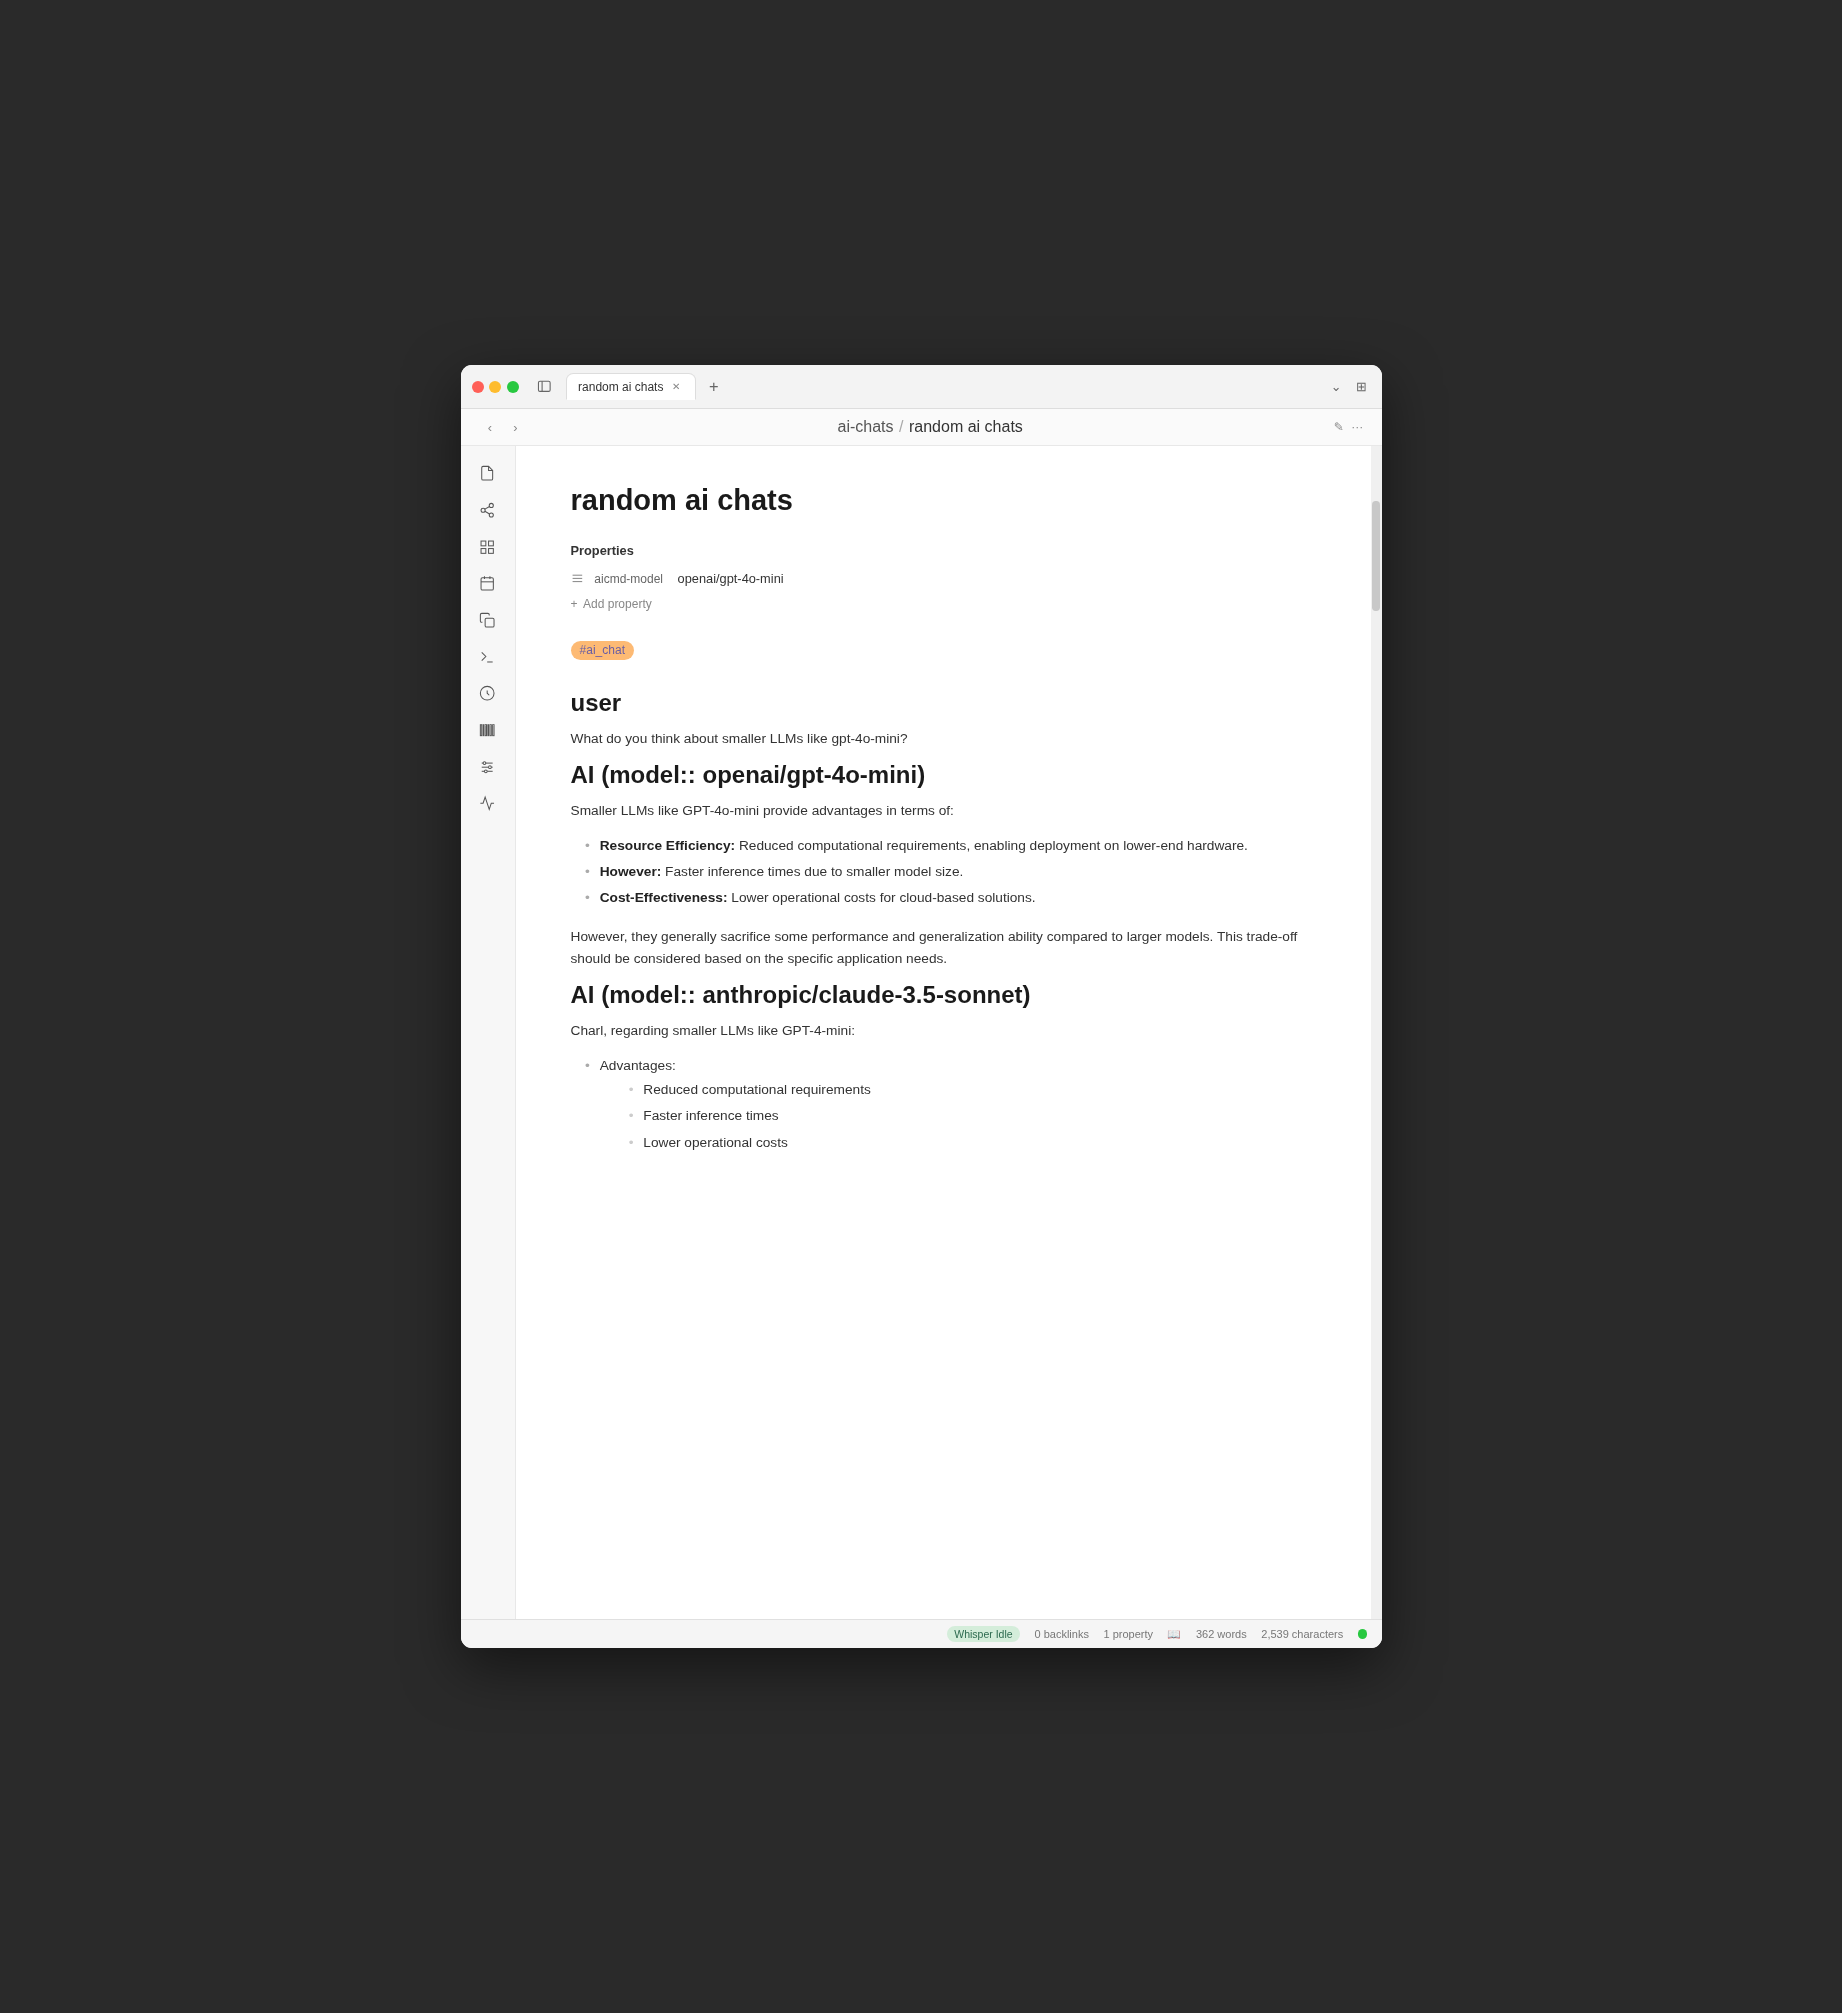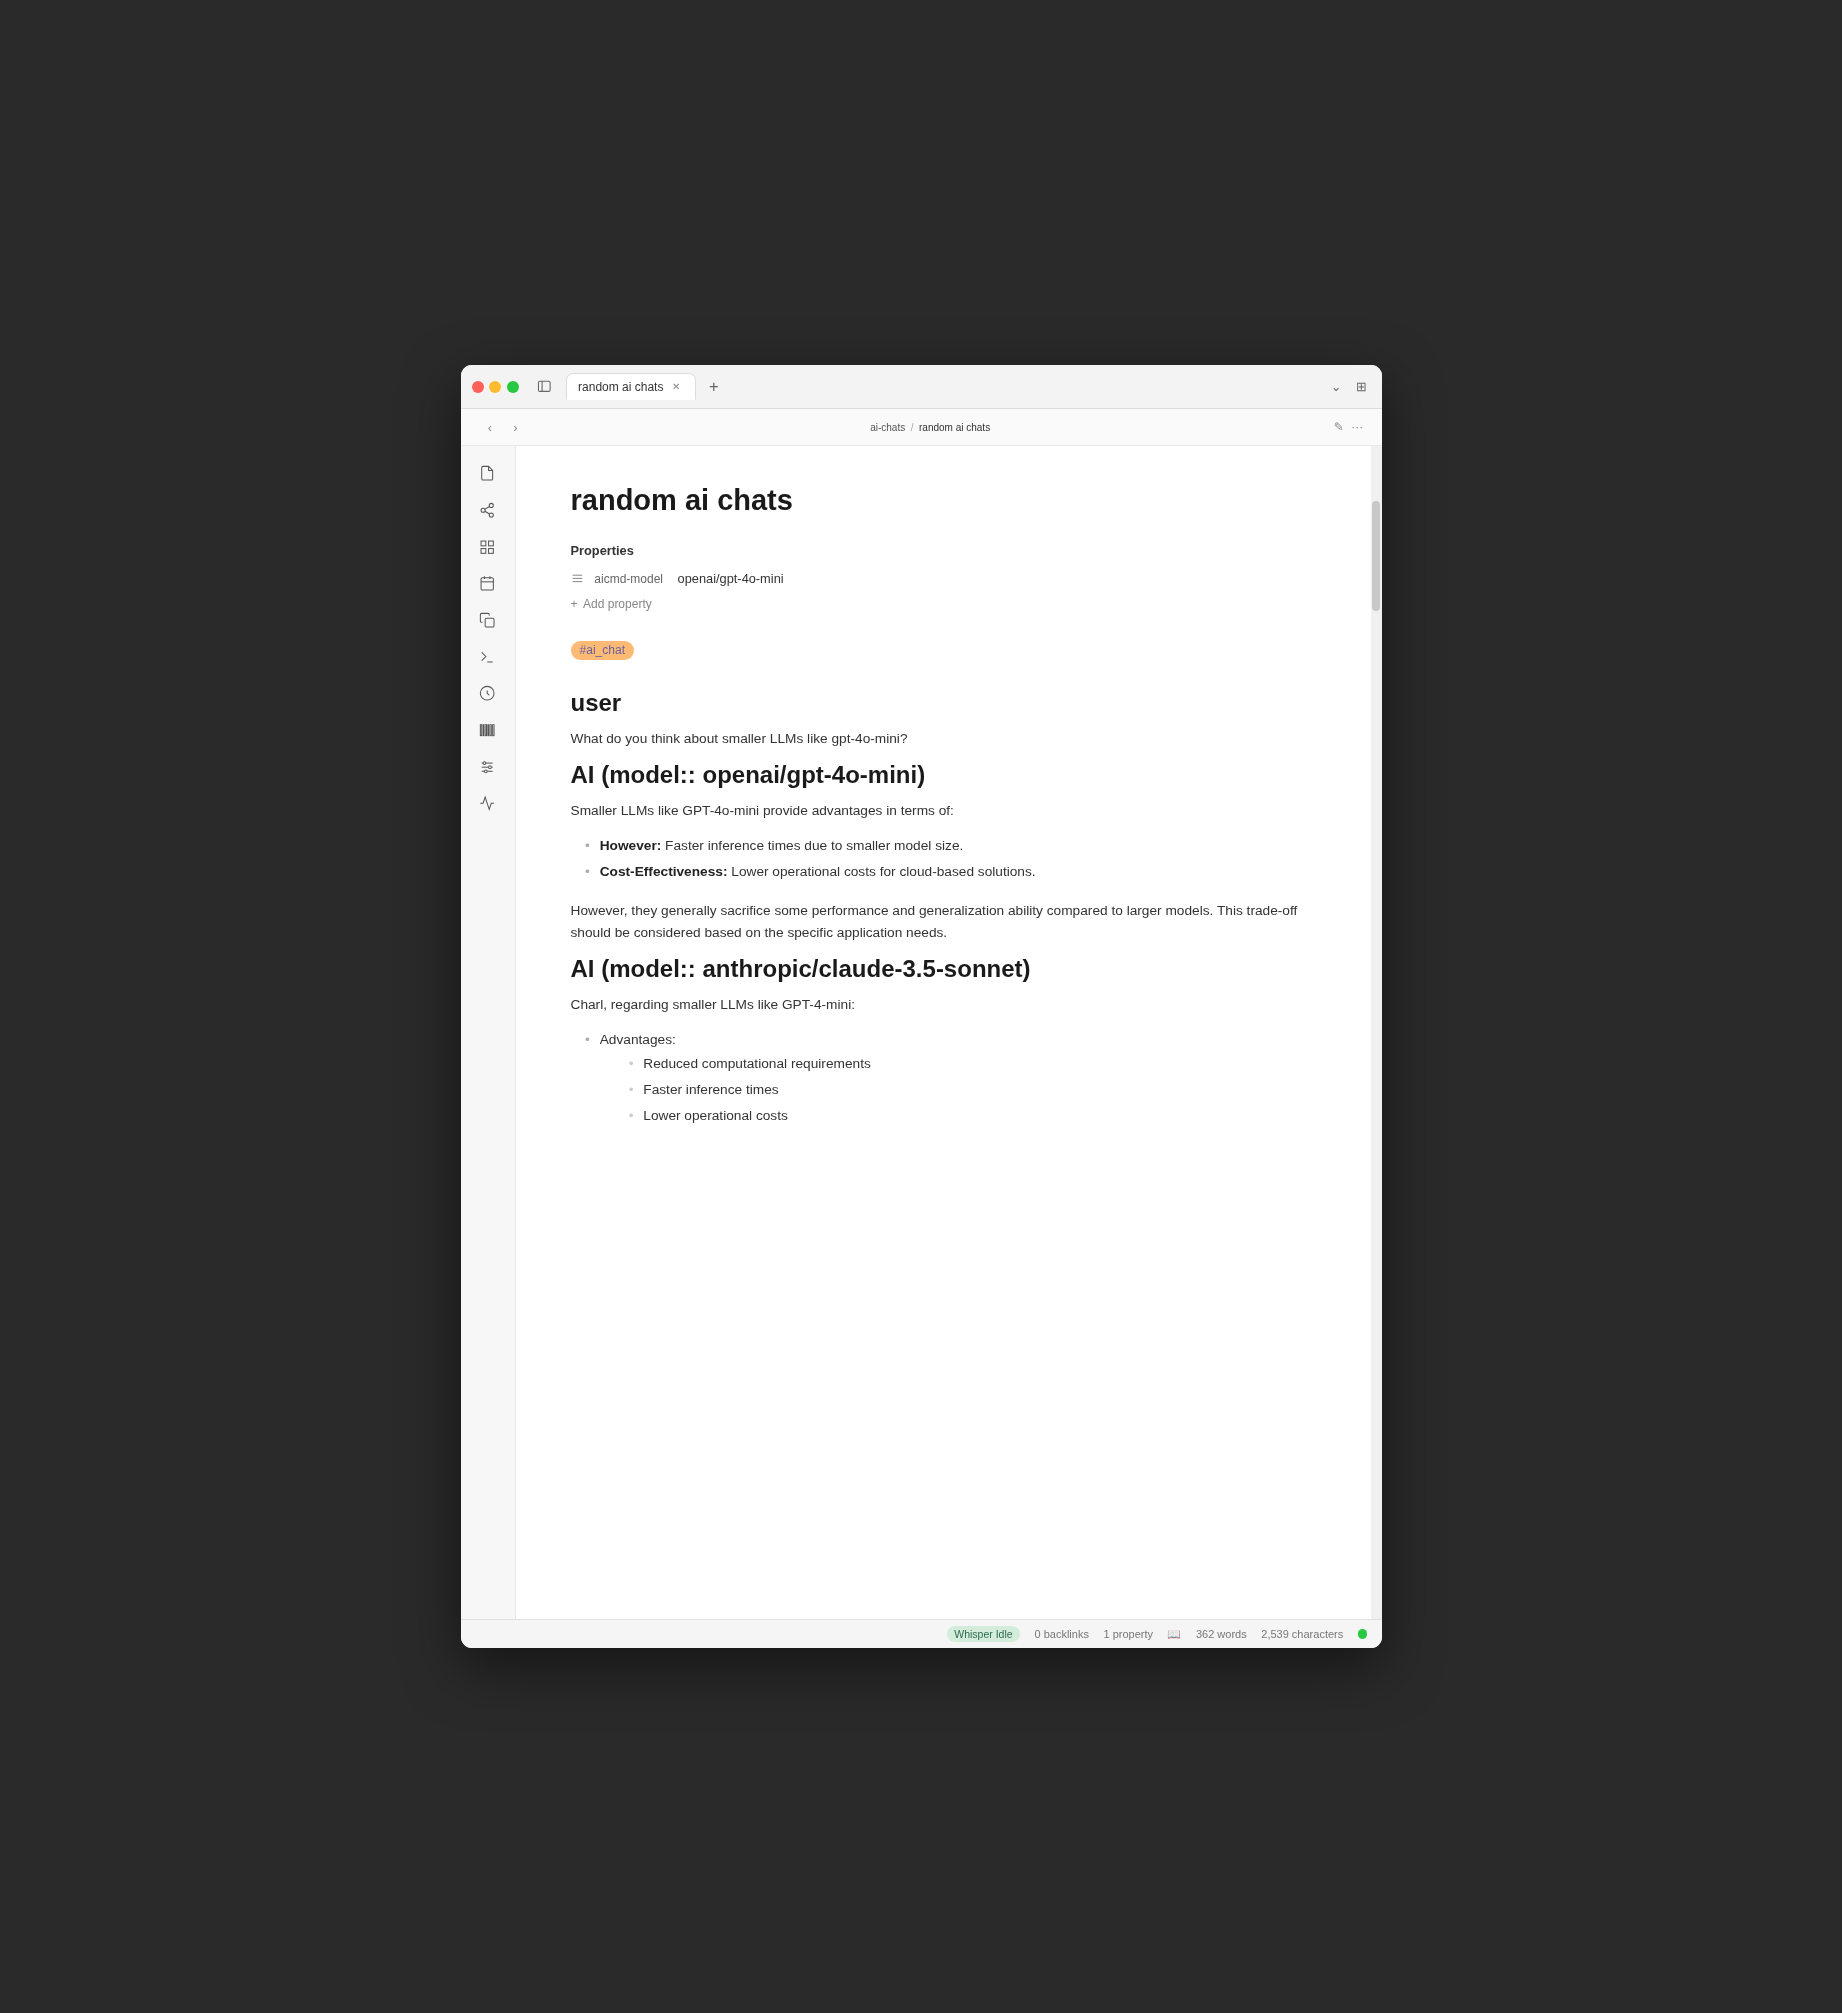--- a/index.html
+++ b/index.html
@@ -133,21 +133,21 @@
       color: #888;
       cursor: pointer;
       font-size: 12.8px;
       border-radius: 3.7px;
     }
     .breadcrumb-center {
       display: flex;
       align-items: center;
       gap: 5.5px;
       color: #555;
-      font-size: 10px;
+      font-size: 16px;
     }
     .breadcrumb-center .sep { color: #aaa; }
     .breadcrumb-center .current { color: #333; }
     .breadcrumb-actions {
       margin-left: auto;
       margin-right: 11px;
       display: flex;
       gap: 7.3px;
       color: #888;
     }
@@ -502,20 +502,21 @@
       <div class="tag">#ai_chat</div>
 
       
       <h2 class="section-heading">user</h2>
       <p class="section-text">What do you think about smaller LLMs like gpt-4o-mini?</p>
 
       
       <h2 class="section-heading">AI (model:: openai/gpt-4o-mini)</h2>
       <p class="section-text">Smaller LLMs like GPT-4o-mini provide advantages in terms of:</p>
       <ul class="bullet-list">
+        <li><strong>Resource Efficiency:</strong> Reduced computational requirements, enabling deployment on lower-end hardware.</li>
         <li><strong>However:</strong> Faster inference times due to smaller model size.</li>
         <li><strong>Cost-Effectiveness:</strong> Lower operational costs for cloud-based solutions.</li>
       </ul>
       <p class="section-text">However, they generally sacrifice some performance and generalization ability compared to larger models. This trade-off should be considered based on the specific application needs.</p>
 
       
       <h2 class="section-heading">AI (model:: anthropic/claude-3.5-sonnet)</h2>
       <p class="section-text">Charl, regarding smaller LLMs like GPT-4-mini:</p>
       <ul class="bullet-list">
         <li><span>Advantages:</span>

